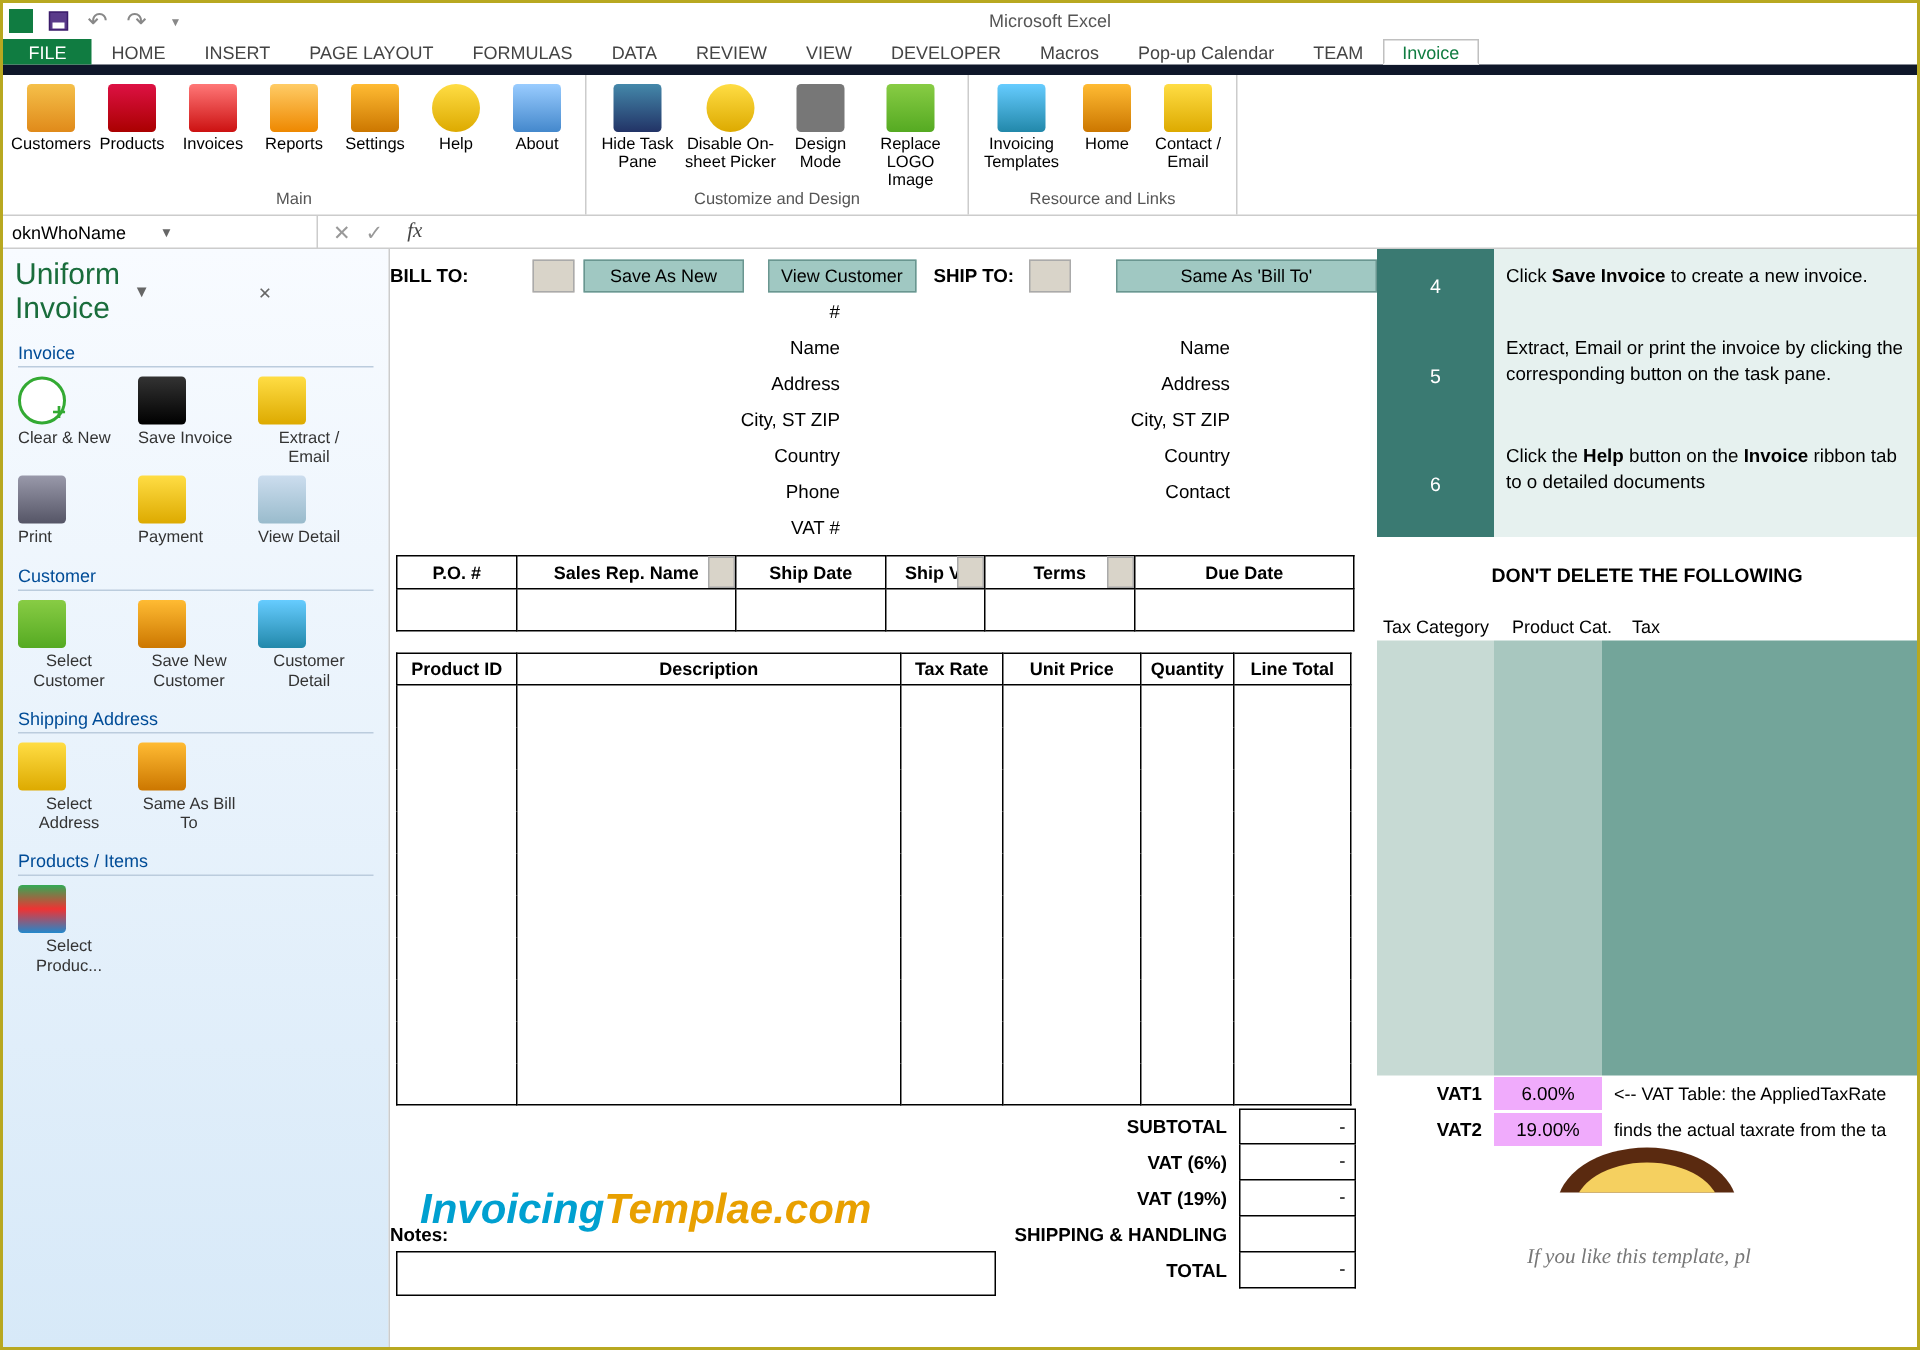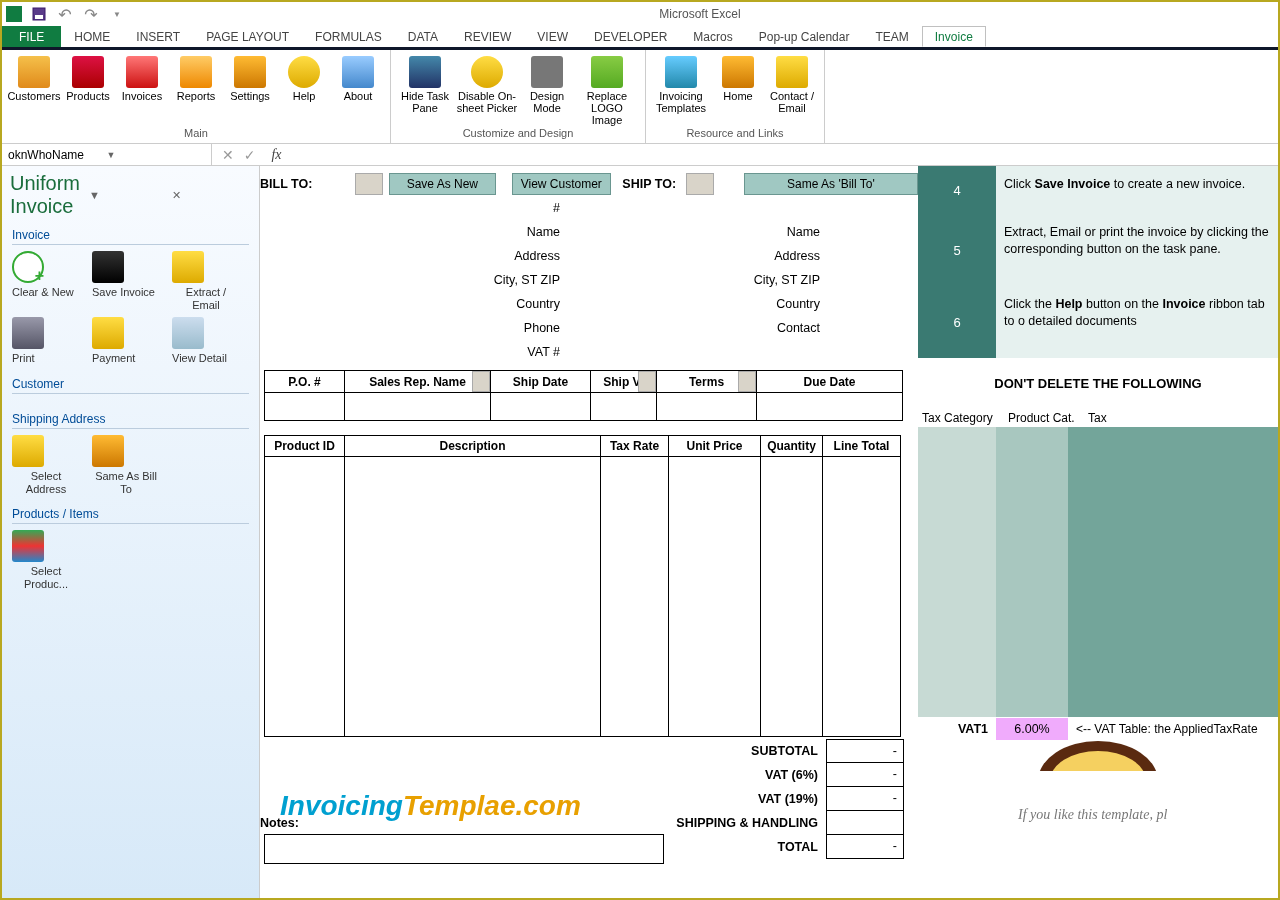--- a/index.html
+++ b/index.html
@@ -6,21 +6,21 @@
 body { width: 1280px; height: 900px; background: #fff; overflow: hidden; border: 2px solid #b8a820; }
 
 
 .titlebar { height: 24px; background: #fff; display: flex; align-items: center; padding: 0 4px; }
 .titlebar .xl-icon { width: 16px; height: 16px; background: #107c41; margin-right: 8px; }
 .qat { display: flex; gap: 8px; align-items: center; }
 .qat-btn { width: 18px; height: 18px; display:flex; align-items:center; justify-content:center; cursor:pointer; }
 .app-title { flex: 1; text-align: center; font-size: 12px; color: #555; }
 
 
-.tabs { height: 24px; background: #fff; display: flex; align-items: stretch; border-bottom: 3px solid #0f172a; }
+.tabs { height: 24px; background: #fff; display: flex; align-items: stretch; border-bottom: 7px solid #0f172a; }
 .tab { padding: 0 12px; font-size: 12px; color: #444; display:flex; align-items:center; cursor:pointer; border: 1px solid transparent; }
 .tab.file { background: #107c41; color: #fff; font-weight: normal; padding: 0 16px; }
 .tab.active { border: 1px solid #c0c0c0; border-bottom: 1px solid #fff; background: #fff; color: #107c41; }
 
 
 .ribbon { height: 94px; background: #fff; border-bottom: 1px solid #ccc; display: flex; }
 .rgroup { border-right: 1px solid #ccc; padding: 4px 6px 0 6px; display:flex; flex-direction:column; }
 .rgroup-items { flex:1; display:flex; gap: 2px; }
 .rbtn { width: 52px; display:flex; flex-direction:column; align-items:center; justify-content:flex-start; font-size: 11px; text-align:center; cursor:pointer; padding-top:2px; line-height:1.1; }
 .rbtn .ico { width: 32px; height: 32px; margin-bottom: 2px; border-radius:3px; }
@@ -266,20 +266,34 @@
             <span>Payment</span>
           </div>
         <div class="tp-item">
             <div class="ico viewdetail"></div>
             <span>View Detail</span>
           </div>
       </div>
     </div>
     <div class="tp-section">
       <div class="tp-heading">Customer</div>
+      <div class="tp-grid">
+        <div class="tp-item">
+            <div class="ico selcust"></div>
+            <span>Select Customer</span>
+          </div>
+        <div class="tp-item">
+            <div class="ico savecust"></div>
+            <span>Save New Customer</span>
+          </div>
+        <div class="tp-item">
+            <div class="ico custdetail"></div>
+            <span>Customer Detail</span>
+          </div>
+      </div>
     </div>
     <div class="tp-section">
       <div class="tp-heading">Shipping Address</div>
       <div class="tp-grid">
         <div class="tp-item">
             <div class="ico seladdr"></div>
             <span>Select Address</span>
           </div>
         <div class="tp-item">
             <div class="ico sameas"></div>
@@ -520,20 +534,25 @@
     <div class="cat-cols">
       <div style="background:#c7dad4;max-width:78px"></div>
       <div style="background:#a8c7bf;max-width:72px"></div>
       <div style="background:#73a59a"></div>
     </div>
     <div class="vat-row">
         <div class="l">VAT1</div>
         <div class="m">6.00%</div>
         <div class="r">&lt;-- VAT Table: the AppliedTaxRate</div>
       </div>
+    <div class="vat-row">
+        <div class="l">VAT2</div>
+        <div class="m">19.00%</div>
+        <div class="r">finds the actual taxrate from the ta</div>
+      </div>
     <div style="height:30px;display:flex;align-items:flex-end;justify-content:center">
       <svg width="130" height="40">
           <ellipse cx="65" cy="50" rx="60" ry="40" fill="#5a2a10"></ellipse>
           <ellipse cx="65" cy="50" rx="48" ry="30" fill="#f5d060"></ellipse>
         </svg>
     </div>
     <div class="like">If you like this template, pl</div>
   </div>
 </div>
 

